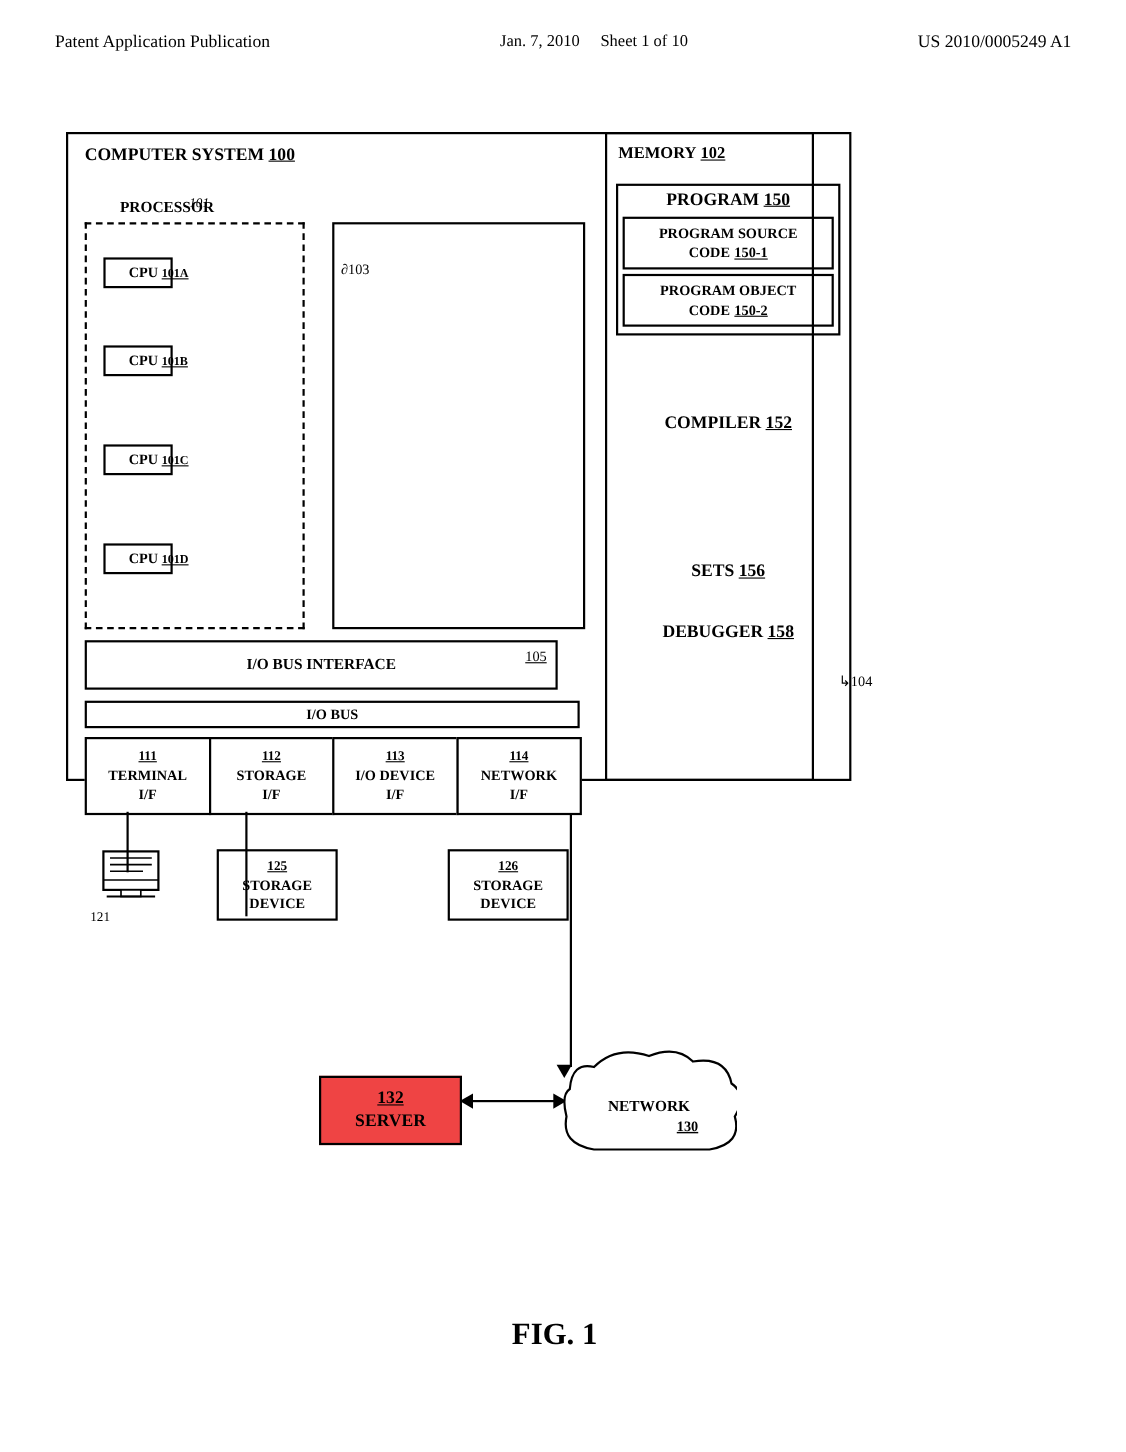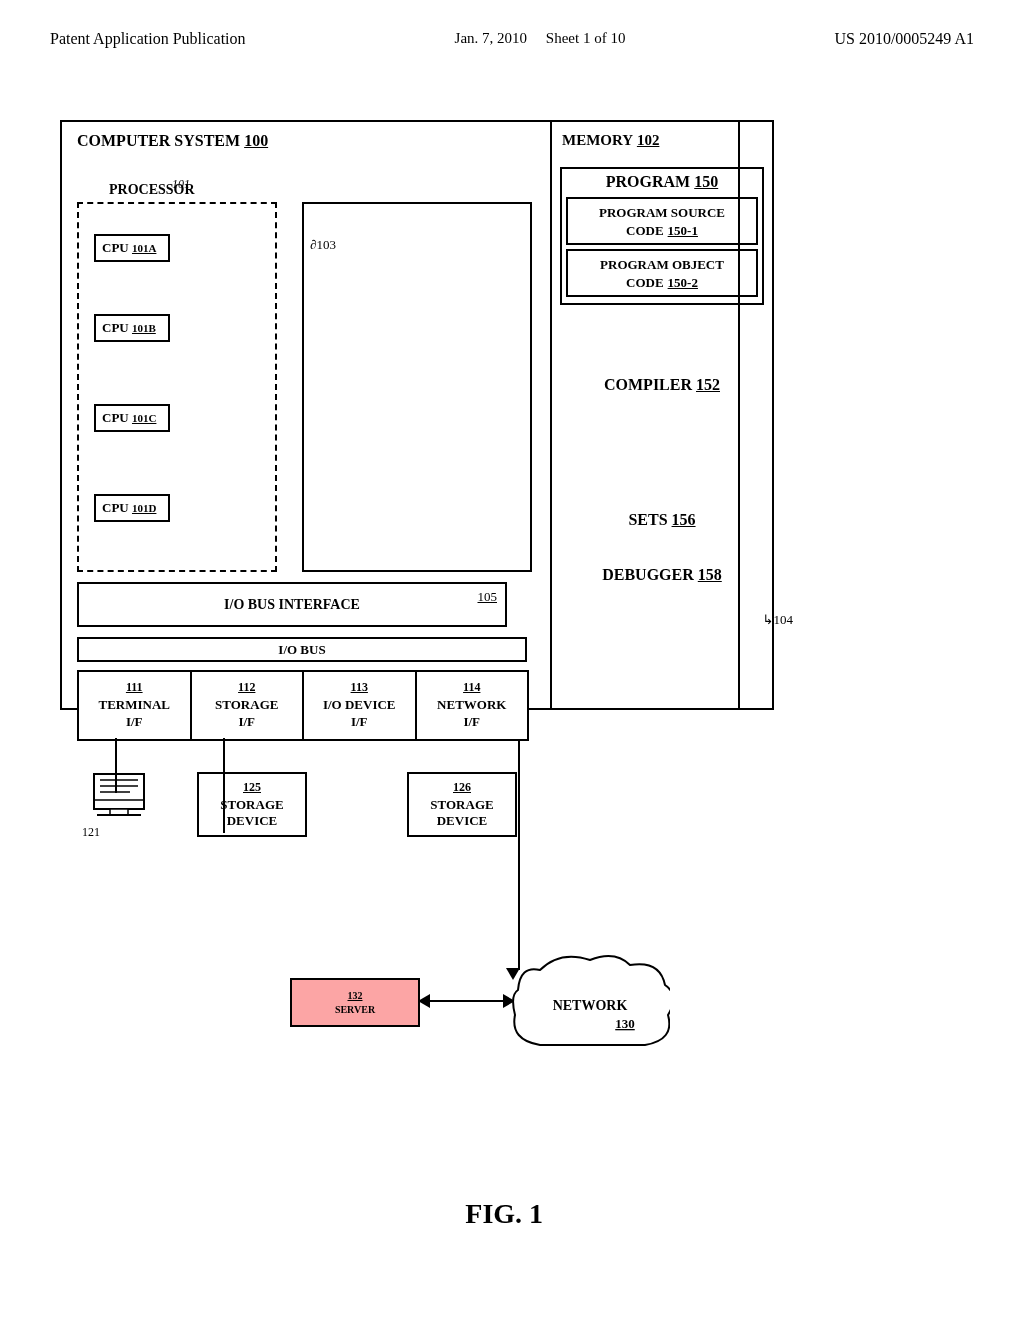--- a/index.html
+++ b/index.html
@@ -101,22 +101,22 @@
       top: -22px;
       left: 30px;
       font-size: 14px;
       font-weight: bold;
     }
 
     
     .cpu-box {
       position: absolute;
       border: 2px solid #000;
-      width: 76px;
-      padding: 4px 6px;
+      width: 63px;
+      padding: 4px 21px;
       font-size: 13px;
       font-weight: bold;
       background: #fff;
     }
     .cpu-label-num {
       text-decoration: underline;
       font-size: 11px;
     }
 
     .cpu-101a { top: 30px; left: 15px; }
@@ -401,21 +401,21 @@
 
     <div style="position:absolute; top:440px; left:8px; right:8px; text-align:center; padding:4px;">
       <span class="bold">DEBUGGER</span>&nbsp;<span class="ul bold">158</span>
     </div>
   </div>
 
   <div style="position:absolute; top:620px; left:458px; width:2px; height:230px; background:#000;"></div>
 
   <div style="position:absolute; top:848px; left:446px; width:0; height:0; border-left:7px solid transparent; border-right:7px solid transparent; border-top:12px solid #000;"></div>
 
-  <div style="position:absolute; top:858px; left:230px; border:2px solid #000; text-align:center; padding:10px 20px; font-size:10px; font-weight:bold; background:#fca5a5; width:130px;">
+  <div style="position:absolute; top:858px; left:230px; border:2px solid #000; text-align:center; padding:10px 20px; font-size:16px; font-weight:bold; background:#ef4444; width:130px;">
     <span class="ul" style="display:block; margin-bottom:3px;">132</span>
     <span>SERVER</span>
   </div>
 
   <div style="position:absolute; top:880px; left:365px; width:80px; height:2px; background:#000;"></div>
 
   <div style="position:absolute; top:874px; left:358px; width:0; height:0; border-top:7px solid transparent; border-bottom:7px solid transparent; border-right:12px solid #000;"></div>
 
   <div style="position:absolute; top:874px; left:443px; width:0; height:0; border-top:7px solid transparent; border-bottom:7px solid transparent; border-left:12px solid #000;"></div>
 

